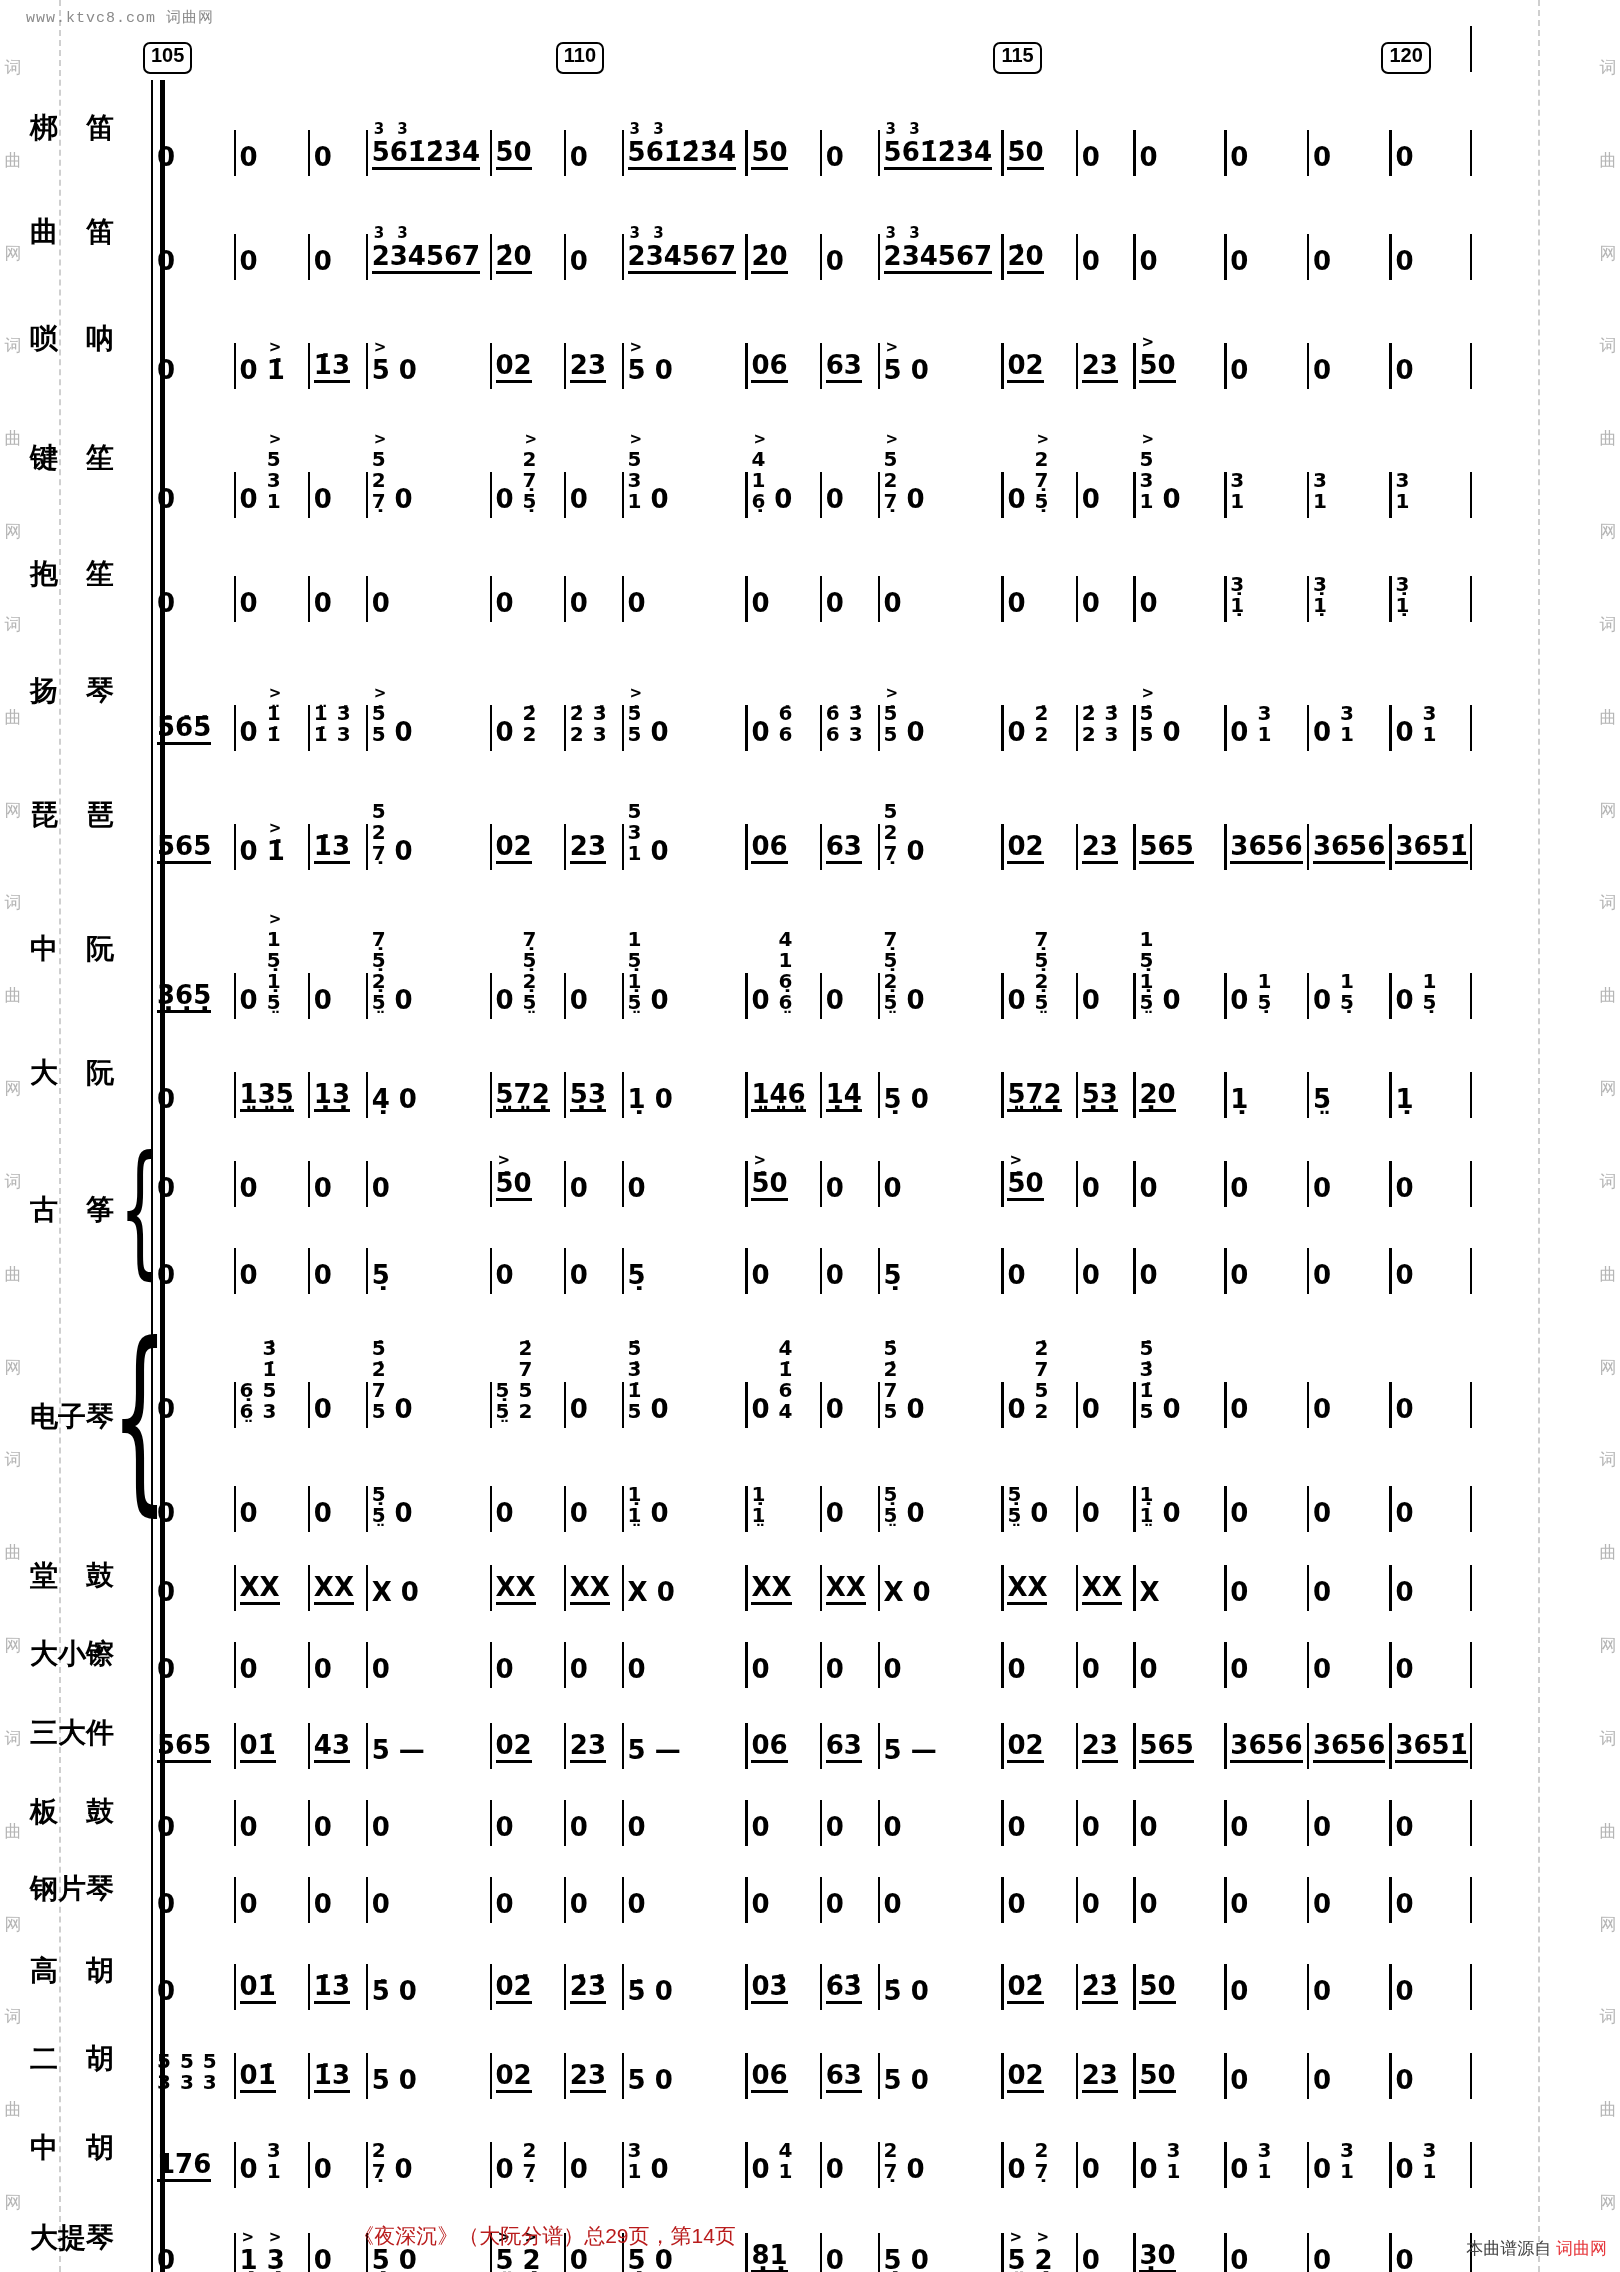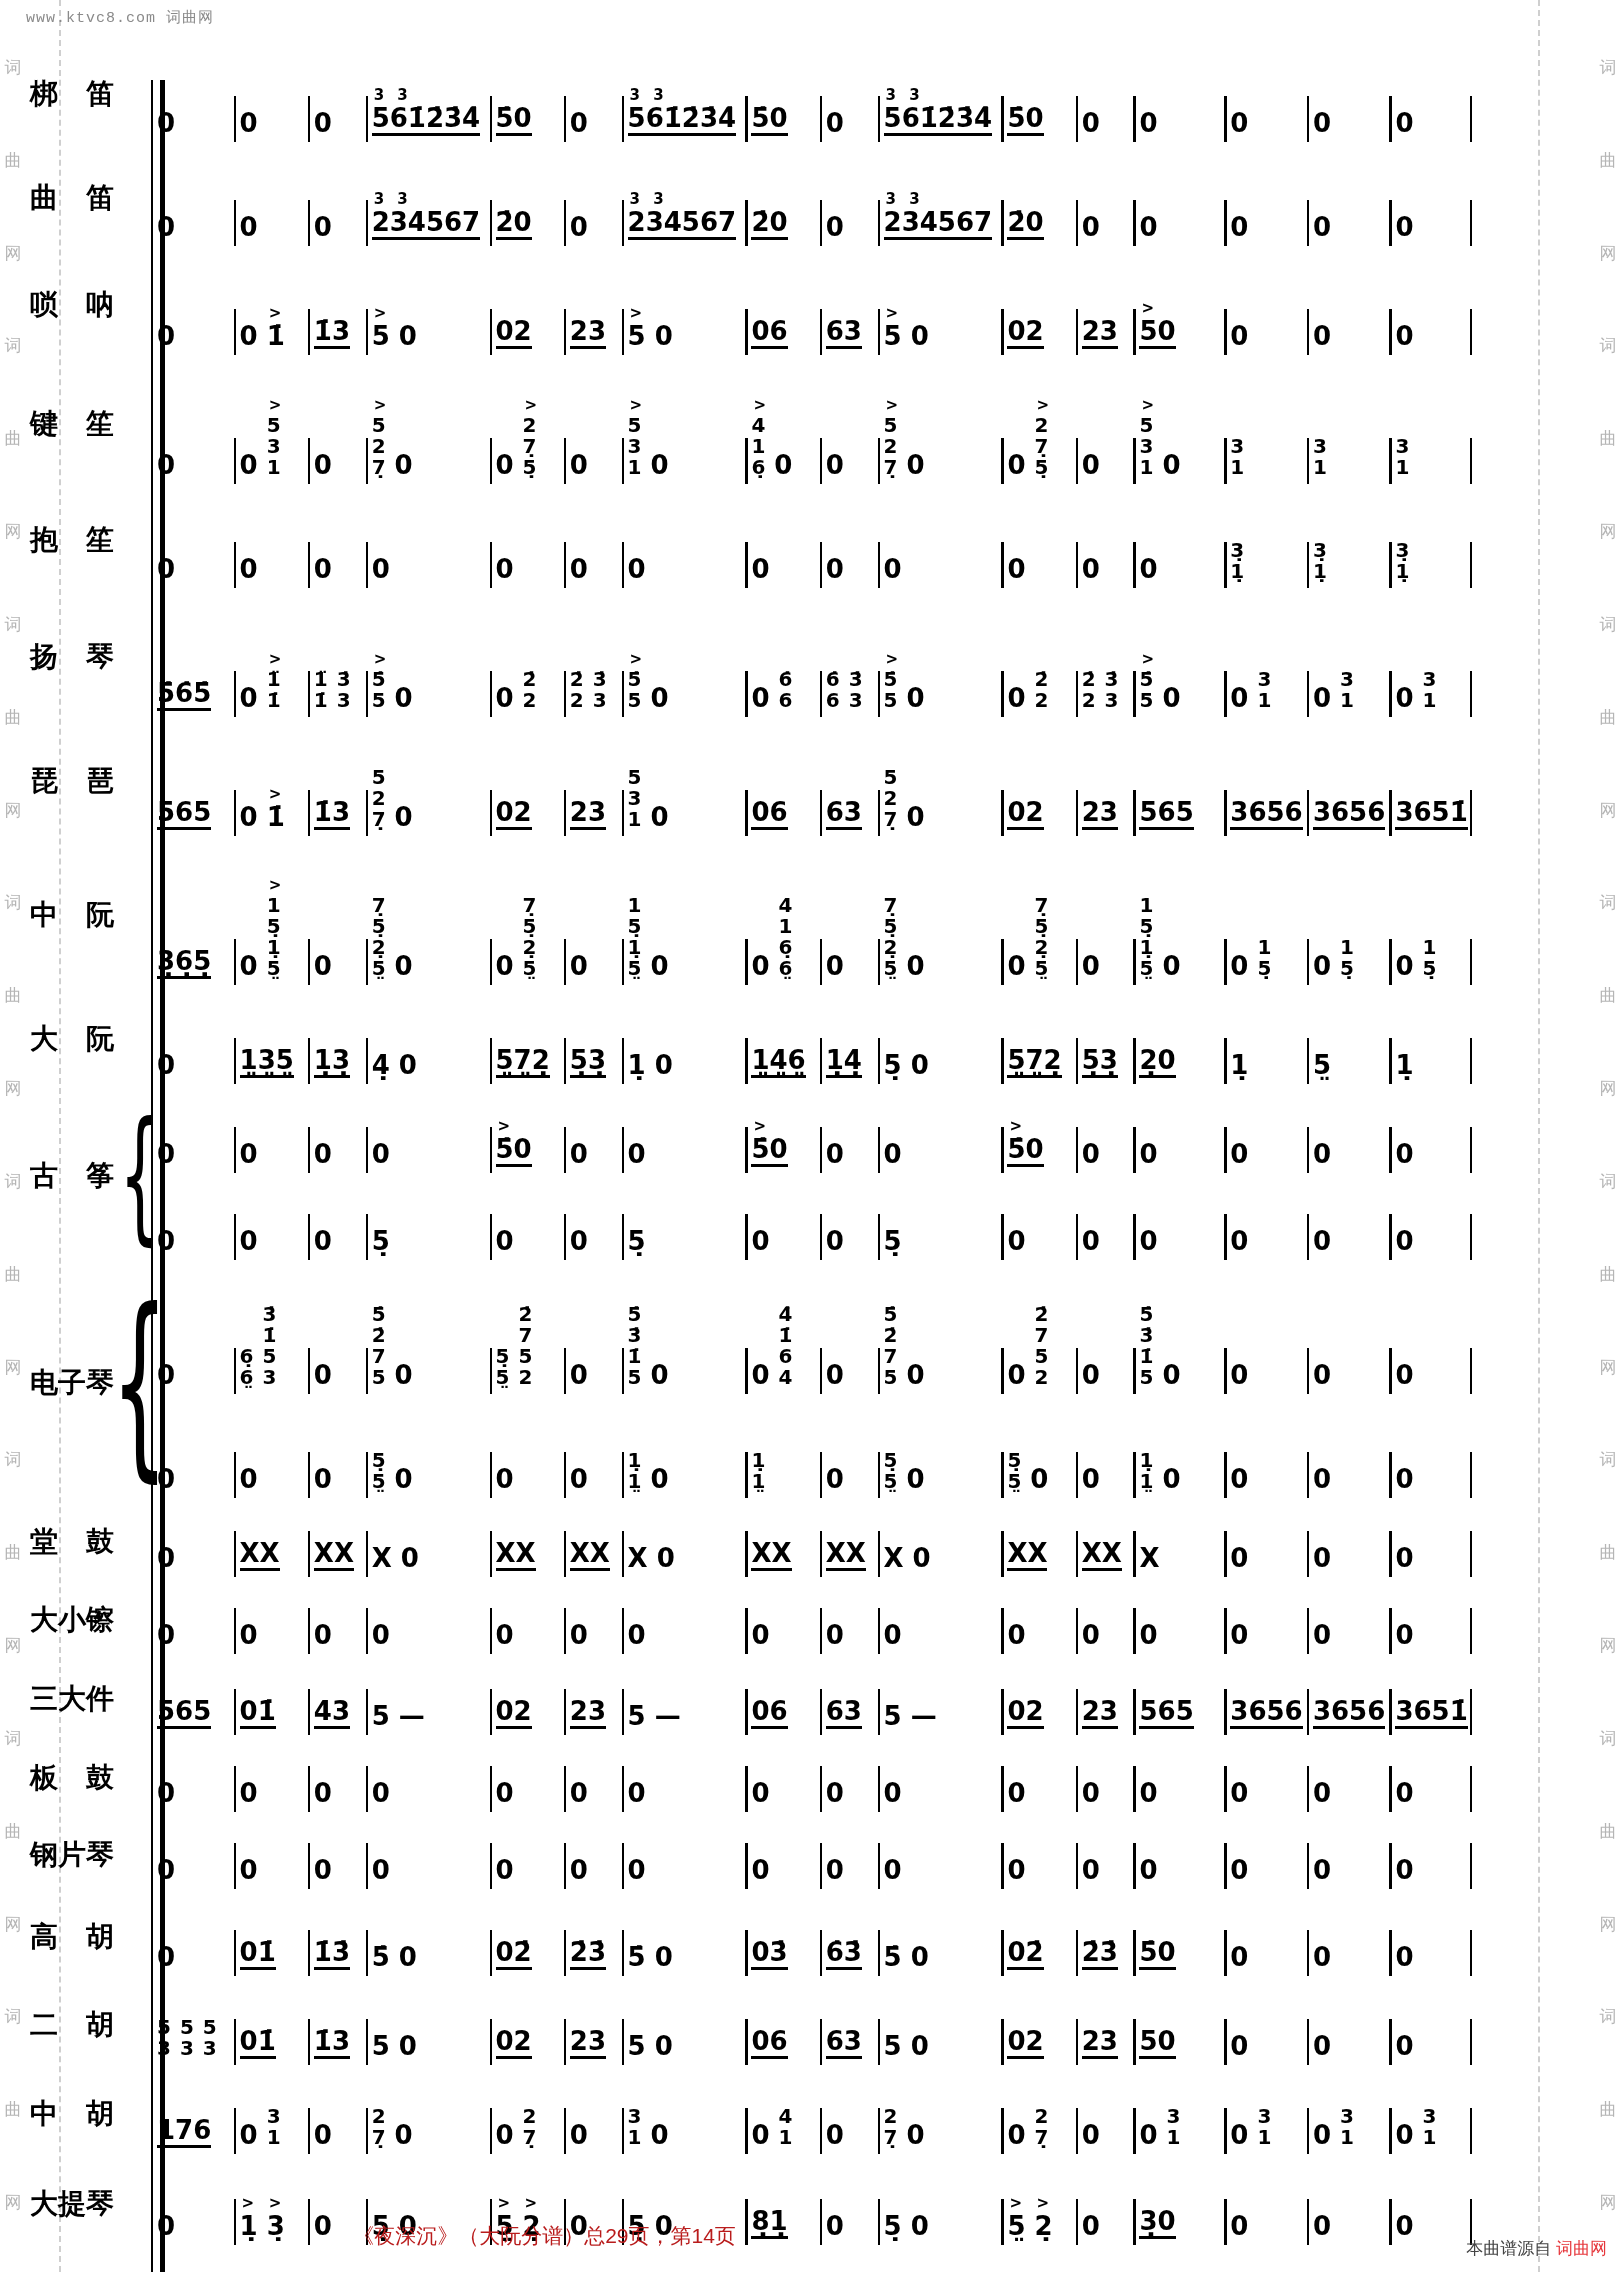--- a/index.html
+++ b/index.html
@@ -100,20 +100,30 @@
     <span>曲</span>
     <span>网</span>
     <span>词</span>
     <span>曲</span>
     <span>网</span>
   </div>
 
 <div class="top-watermark">www.ktvc8.com 词曲网</div>
 
 <div class="score">
+  <div class="rowline numrow">
+    <div></div>
+    <div></div>
+    <div class="mline" style="grid-auto-rows:34px;" id="numtrack">
+        <div class="numbox" style="grid-area: 1 / 1;">105</div>
+        <div class="numbox" style="grid-area: 1 / 6;">110</div>
+        <div class="numbox" style="grid-area: 1 / 11;">115</div>
+        <div class="numbox" style="grid-area: 1 / 16;">120</div>
+      </div>
+  </div>
   <div id="rows">
       <div class="rowline">
         <div class="label">梆　笛</div>
         <div class="bracecell"></div>
         <div class="mline">
           <div class="cell" style="height: 94px;">
             <span class="tok">
               <span class="note">0</span>
             </span>
           </div>

